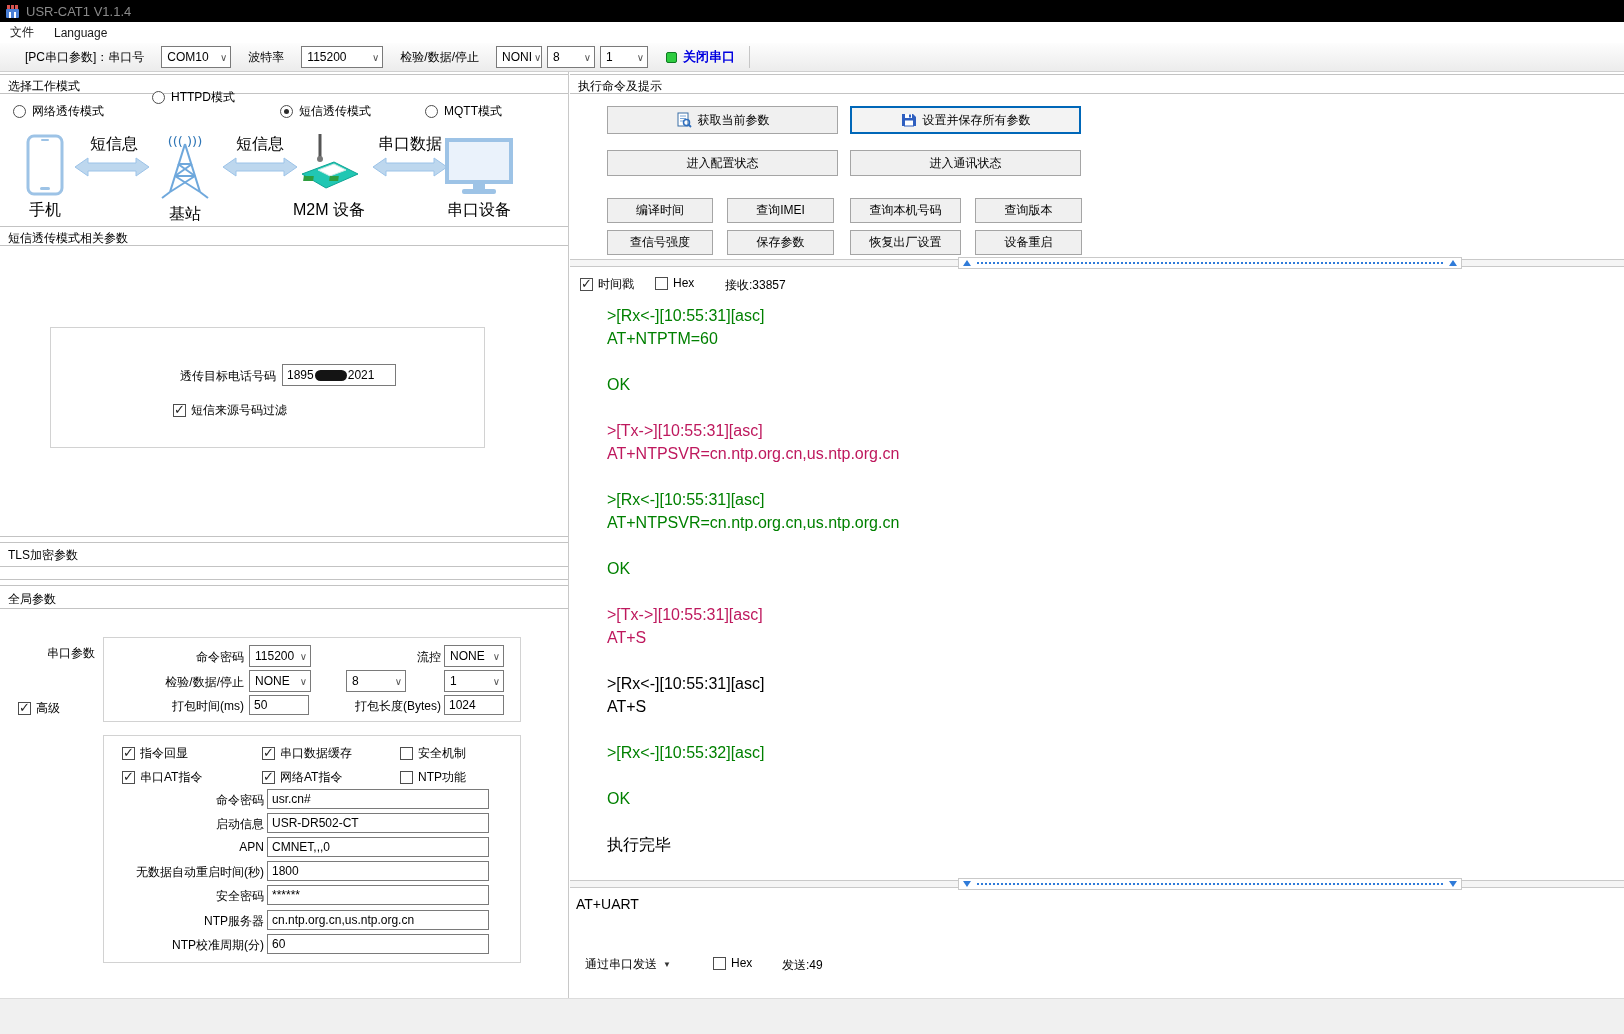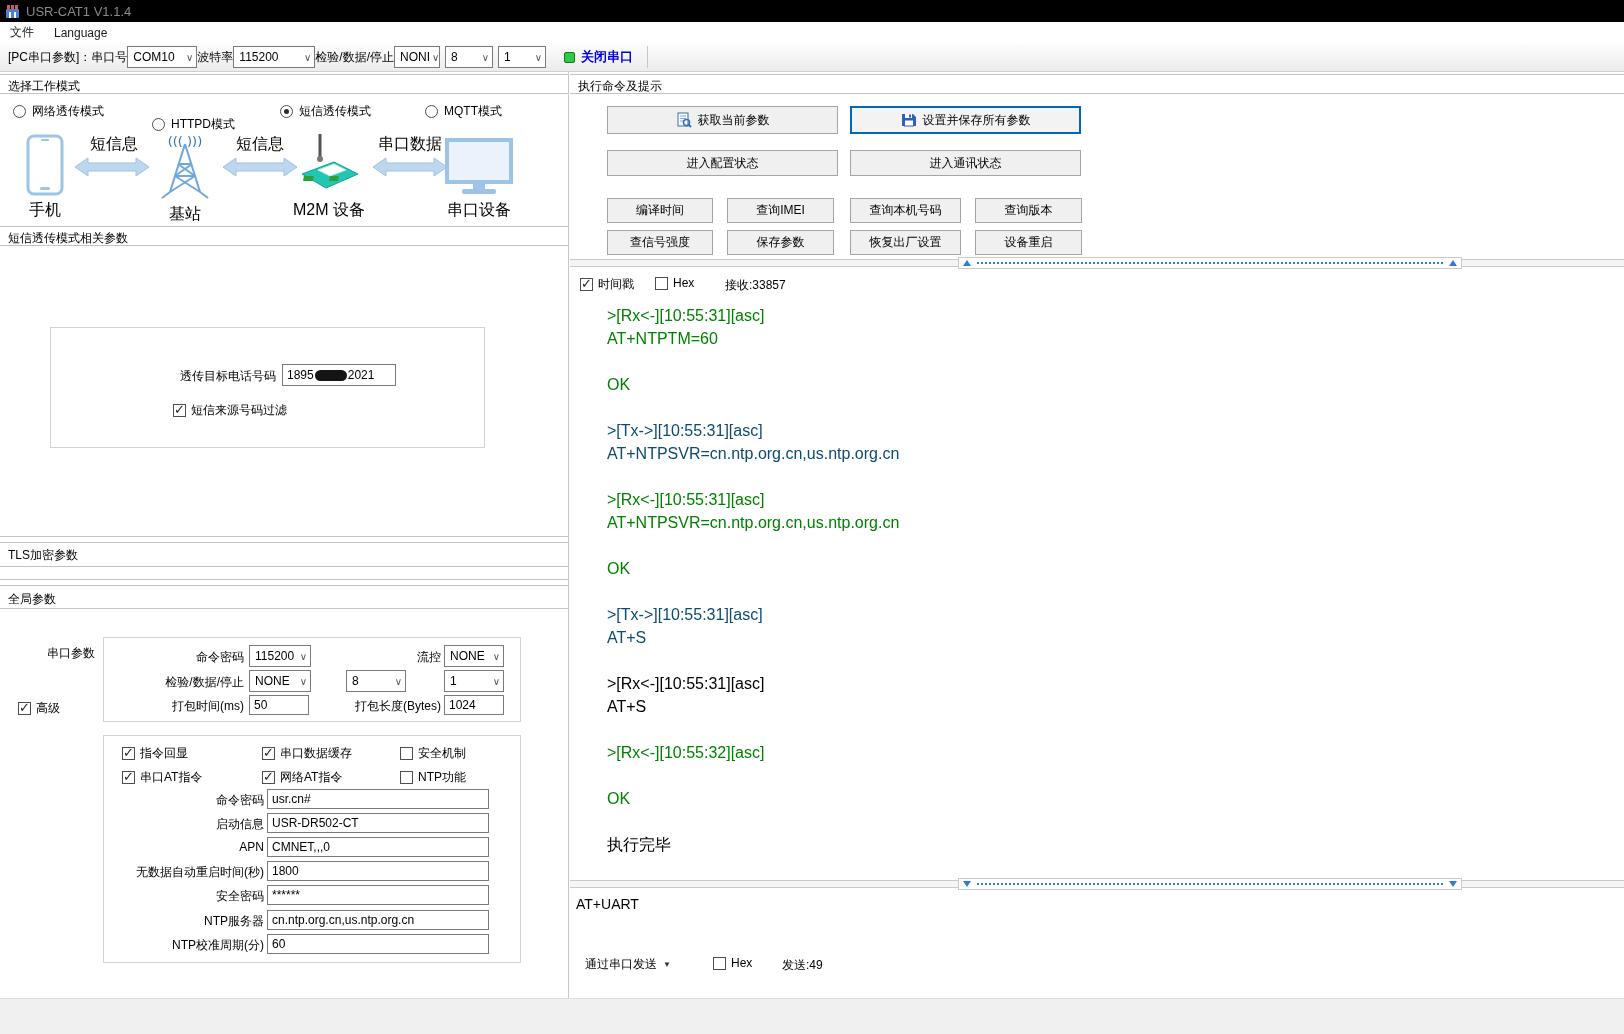--- a/index.html
+++ b/index.html
@@ -8,21 +8,21 @@
   #root { position:relative; width:1624px; height:1034px; background:#fff; overflow:hidden; }
   .abs { position:absolute; }
 
   
   .titlebar { left:0; top:0; width:1624px; height:22px; display:flex; align-items:center; padding-left:5px; background:#000000; }
   .title-text { color:#8a8a8a; font-size:13px; margin-left:6px; }
   .menubar { left:0; top:22px; width:1588px; height:21px; display:flex; align-items:center; background:#fff; }
   .menu-item { padding:2px 10px; color:#1a1a1a; }
   .toolbar { left:0; top:43px; width:1624px; height:29px; display:flex; align-items:center; padding-left:8px;
              background:linear-gradient(#fdfdfd,#ececec); border-bottom:1px solid #cfcfcf; }
-  .tb-label { margin:0 0; white-space:nowrap; }
+  .tb-label { margin:0 17px; white-space:nowrap; }
   .sel { display:inline-flex; align-items:center; justify-content:space-between; border:1px solid #7a7a7a;
          background:#fff; height:22px; padding:0 3px 0 5px; white-space:nowrap; overflow:hidden; }
   .sel .chev { color:#555; font-size:10px; margin-left:2px; }
   .led { width:11px; height:11px; background:#2ecc40; border:1px solid #0e7a22; border-radius:2px; margin:0 6px 0 18px; }
   .close-port { color:#0000e0; font-weight:bold; font-size:13px; }
   .tb-sep { width:1px; height:22px; background:#c6c6c6; margin-left:14px; }
 
   
   .hline { height:1px; background:#c3c3c3; }
   .sec-title { font-size:12px; color:#000; }
@@ -47,21 +47,21 @@
 
   
   .split-track { border-top:1px solid #c9c9c9; border-bottom:1px solid #c9c9c9; background:#f5f5f5; }
   .split-handle { display:flex; align-items:center; background:#fff; border:1px solid #c9c9c9; padding:0 4px; }
   .split-handle .dots { flex:1; border-top:2px dotted #2f7bd9; margin:0 6px; }
   .tri-up { width:0; height:0; border-left:4px solid transparent; border-right:4px solid transparent; border-bottom:6px solid #2f7bd9; }
   .tri-dn { width:0; height:0; border-left:4px solid transparent; border-right:4px solid transparent; border-top:6px solid #2f7bd9; }
 
   
   .log-line { height:23px; line-height:23px; font-size:16px; white-space:pre;margin-left:31px; }
-  .lg { color:#008000; } .lb { color:#0c4a6e; } .lk { color:#000; }
+  .lg { color:#008000; } .lb { color:#be185d; } .lk { color:#000; }
 
   .diagram-label { position:absolute; text-align:center; font-size:16px; color:#000; }
   .statusbar { left:0; top:998px; width:1624px; height:36px; background:#f0f0f0; border-top:1px solid #dcdcdc; }
 </style>
 </head>
 <body>
 
 <div id="root">
 
   <div class="abs titlebar">
@@ -113,21 +113,21 @@
   <div class="abs vdivider" style="left:568px;top:72px;height:926px"></div>
 
   <div class="abs hline" style="left:0;top:74px;width:568px"></div>
   <div class="abs sec-title" style="left:8px;top:78px">选择工作模式</div>
   <div class="abs hline" style="left:0;top:93px;width:568px"></div>
 
   <div class="abs radio" style="left:13px;top:103px">
     <span class="dot"></span>
       <span>网络透传模式</span>
   </div>
-  <div class="abs radio" style="left:152px;top:116px">
+  <div class="abs radio" style="left:152px;top:89px">
     <span class="dot"></span>
       <span>HTTPD模式</span>
   </div>
   <div class="abs radio selected" style="left:280px;top:103px">
     <span class="dot"></span>
       <span>短信透传模式</span>
   </div>
   <div class="abs radio" style="left:425px;top:103px">
     <span class="dot"></span>
       <span>MQTT模式</span>

